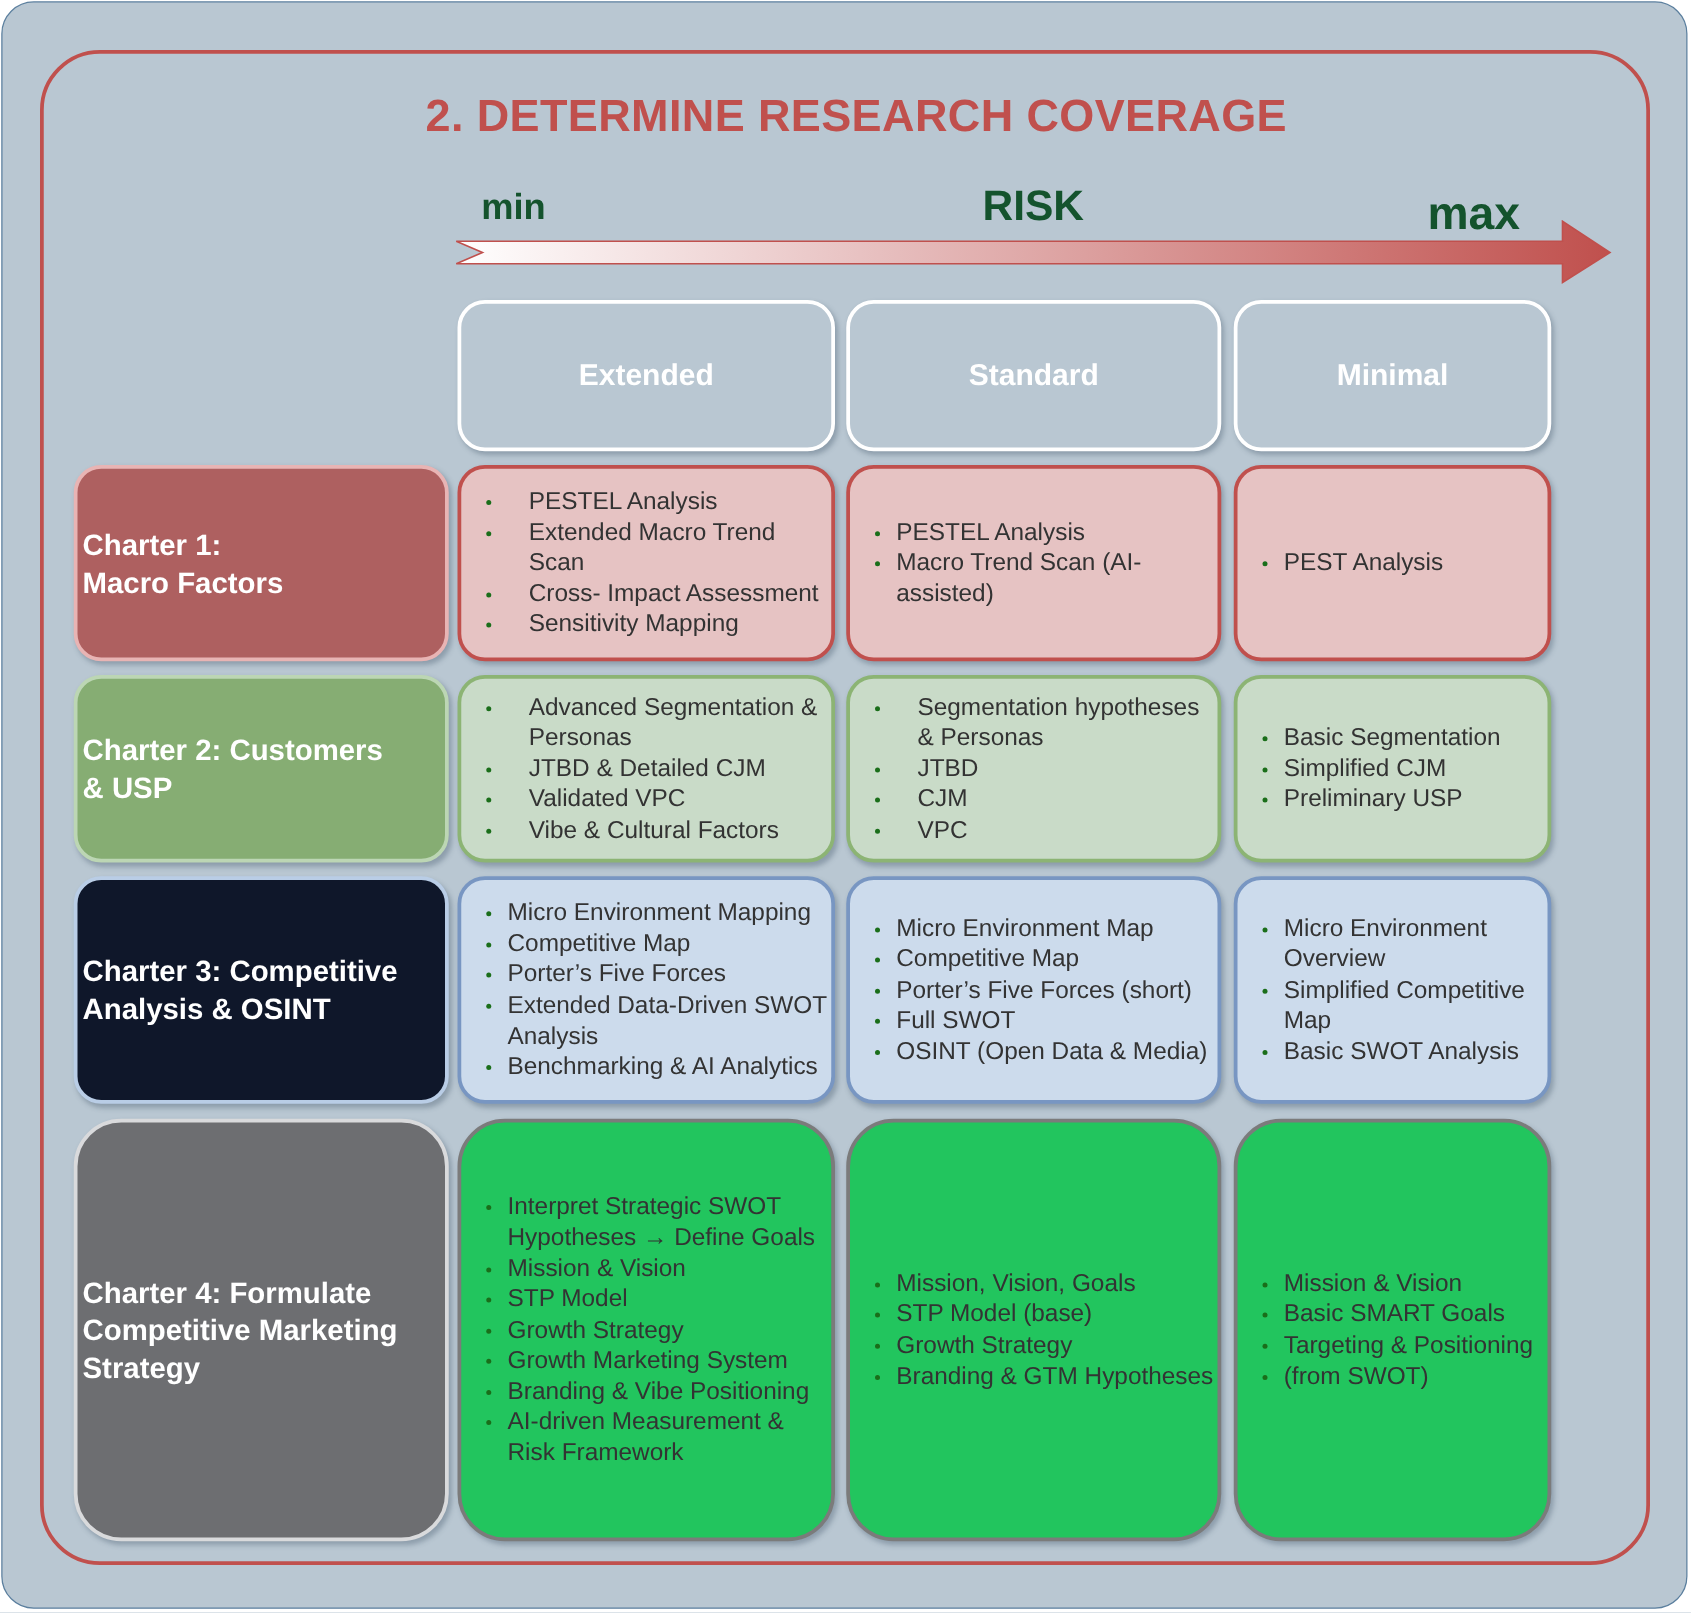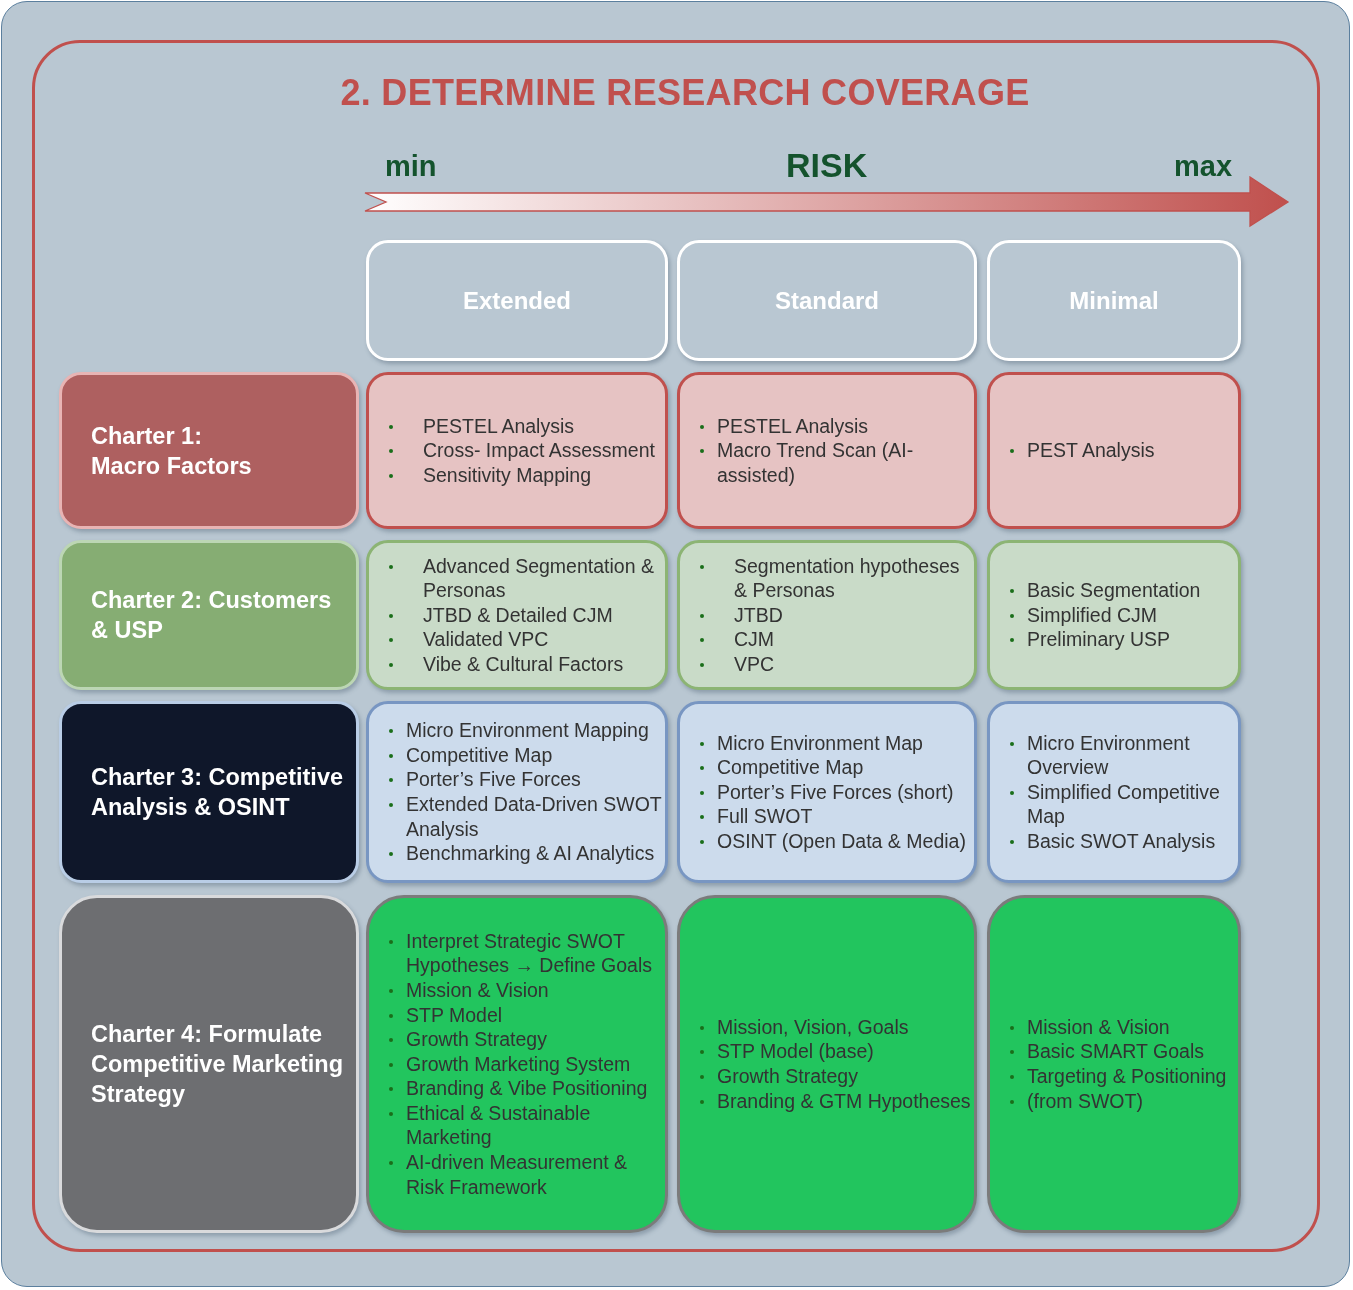--- a/index.html
+++ b/index.html
@@ -3,25 +3,25 @@
 <meta charset="utf-8">
 <style>
   html, body { margin:0; padding:0; }
   body { width:1353px; height:1290px; background:#ffffff; font-family:"Liberation Sans", sans-serif; position:relative; overflow:hidden; }
   .outer { position:absolute; left:1px; top:1px; width:1349px; height:1286px; background:#b9c7d2; border:1.5px solid #5b7f9e; border-radius:26px; box-sizing:border-box; }
   .frame { position:absolute; left:32px; top:40px; width:1288px; height:1212px; border:3px solid #c0504d; border-radius:48px; box-sizing:border-box; }
   .title { position:absolute; left:0; top:72px; width:1370px; text-align:center; font-weight:bold; font-size:36px; color:#c0504d; letter-spacing:0.3px; }
   .axis-label { position:absolute; font-weight:bold; color:#14532d; }
   .lbl-min { left:385px; top:150px; font-size:29px; }
   .lbl-risk { left:786px; top:146px; font-size:34px; }
-  .lbl-max { left:1174px; top:150px; font-size:29px; }
+  .lbl-max { left:1142px; top:150px; font-size:37px; }
   .arrow { position:absolute; left:364px; top:176px; width:926px; height:52px; }
   .box { position:absolute; box-sizing:border-box; border-radius:22px; box-shadow:2px 3px 4px rgba(60,80,100,0.35); }
   .hdr { top:240px; height:121px; border:3.5px solid #ffffff; background:#b9c7d2; display:flex; align-items:center; justify-content:center; color:#fff; font-weight:bold; font-size:24px; }
-  .chr { left:59px; width:300px; border:3px solid; color:#fff; font-weight:bold; font-size:23.5px; line-height:30px; display:flex; align-items:center; padding-left:29px; white-space:pre-line; }
+  .chr { left:59px; width:300px; border:3px solid; color:#fff; font-weight:bold; font-size:23.5px; line-height:30px; display:flex; align-items:center; padding-left:4px; white-space:pre-line; }
   .cell { border:3px solid; display:flex; align-items:center; font-size:19.5px; color:#333333; line-height:24.6px; }
   .cell ul { list-style:none; margin:0; padding:0 0 0 22px; }
   .cell li { position:relative; padding-left:15px; }
   .cell.wide li { padding-left:32px; }
   .cell li::before { content:""; position:absolute; left:-2px; top:11px; width:4px; height:4px; border-radius:50%; background:#1a6e1a; }
   .c1 { background:#e6c3c3; border-color:#c0504d; }
   .c2 { background:#c9dbc8; border-color:#8cb474; }
   .c3 { background:#ccdbec; border-color:#7896c2; }
   .c4 { background:#22c55e; border-color:#7b7b7b; border-radius:38px; }
   .col1 { left:366px; width:302px; }
@@ -58,20 +58,21 @@
 <div class="box hdr col1">Extended</div>
 <div class="box hdr col2">Standard</div>
 <div class="box hdr col3">Minimal</div>
 
 <div id="grid">
     <div class="box chr r1" style="background: rgb(174, 96, 96); border-color: rgb(232, 180, 180);">Charter 1:
 Macro Factors</div>
     <div class="box cell c1 r1 col1 wide">
       <ul>
         <li>PESTEL Analysis</li>
+        <li>Extended Macro Trend Scan</li>
         <li>Cross- Impact Assessment</li>
         <li>Sensitivity Mapping</li>
       </ul>
     </div>
     <div class="box cell c1 r1 col2">
       <ul>
         <li>PESTEL Analysis</li>
         <li>Macro Trend Scan (AI-assisted)</li>
       </ul>
     </div>
@@ -136,21 +137,20 @@
 Competitive Marketing
 Strategy</div>
     <div class="box cell c4 r4 col1">
       <ul>
         <li>Interpret Strategic SWOT Hypotheses → Define Goals</li>
         <li>Mission &amp; Vision</li>
         <li>STP Model</li>
         <li>Growth Strategy</li>
         <li>Growth Marketing System</li>
         <li>Branding &amp; Vibe Positioning</li>
-        <li>Ethical &amp; Sustainable Marketing</li>
         <li>AI-driven Measurement &amp; Risk Framework</li>
       </ul>
     </div>
     <div class="box cell c4 r4 col2">
       <ul>
         <li>Mission, Vision, Goals</li>
         <li>STP Model (base)</li>
         <li>Growth Strategy</li>
         <li>Branding &amp; GTM Hypotheses</li>
       </ul>

